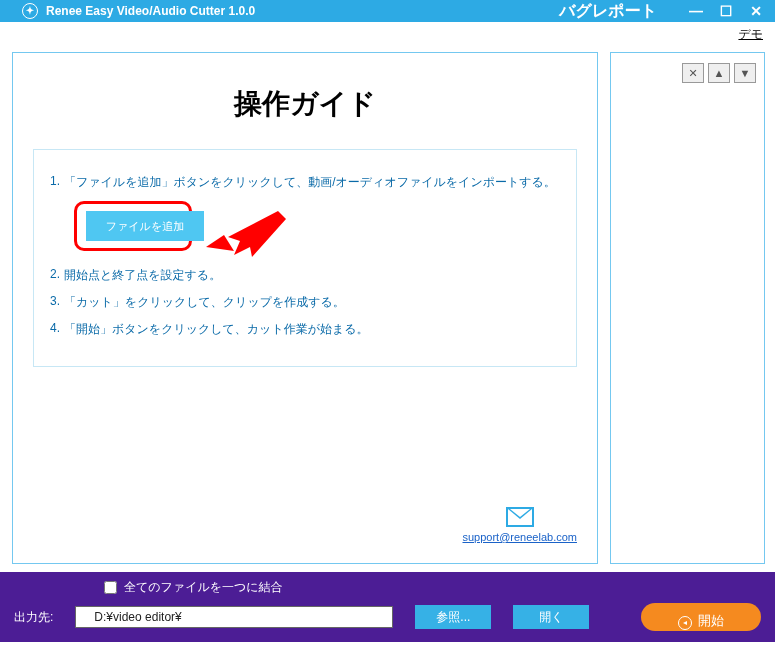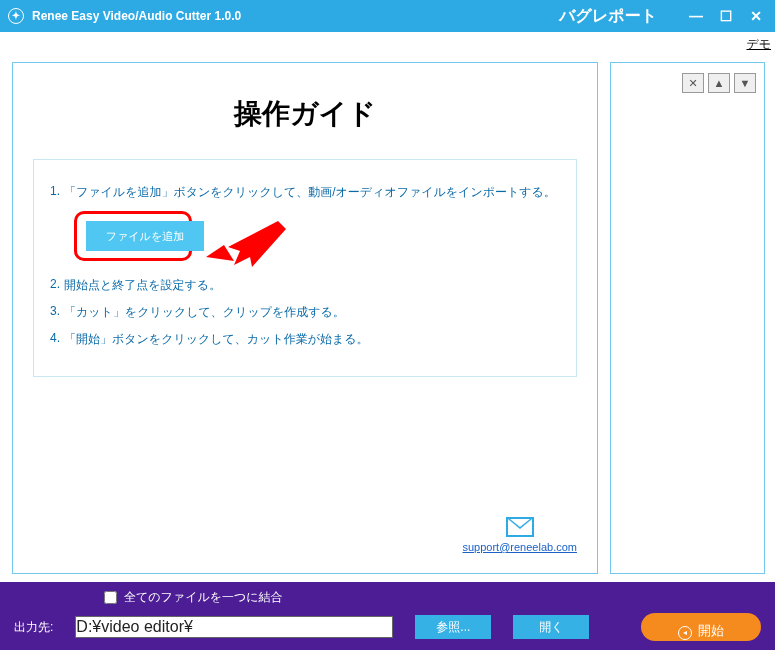--- a/index.html
+++ b/index.html
@@ -1,26 +1,26 @@
 <!DOCTYPE html>
 <html><head>
 <meta charset="utf-8">
 <style>
   * { box-sizing: border-box; font-family: "Meiryo UI", "Yu Gothic UI", "MS Gothic", sans-serif; }
   html, body { margin: 0; padding: 0; }
   body { width: 775px; height: 650px; background: #fff; overflow: hidden; }
 
   
   .titlebar {
-    height: 32px;
+    height: 22px;
     background: #2daae4;
     color: #fff;
     display: flex;
     align-items: center;
-    padding: 0 4px 0 8px;
+    padding: 0 4px 0 22px;
     font-size: 12px;
     font-weight: bold;
   }
   .titlebar .app-icon {
     width: 16px; height: 16px;
     border: 1.5px solid #fff;
     border-radius: 50%;
     margin-right: 8px;
     position: relative;
     display: flex; align-items: center; justify-content: center;
@@ -34,21 +34,21 @@
   .win-btn {
     width: 30px; height: 30px;
     display: flex; align-items: center; justify-content: center;
     cursor: pointer; font-size: 14px; font-weight: bold;
   }
 
   
   .demo-bar {
     height: 24px;
     display: flex; justify-content: flex-end; align-items: center;
-    padding: 0 4px;
+    padding: 0 12px;
     font-size: 12px;
     background: #fff;
   }
   .demo-bar span { text-decoration: underline; cursor: pointer; color: #000; }
 
   
   .content {
     position: relative;
     height: 526px;
     background: #fff;
@@ -181,22 +181,22 @@
   .out-row {
     display: flex; align-items: center; gap: 22px;
   }
   .out-label { white-space: nowrap; }
   .out-input {
     flex: 0 0 318px;
     height: 22px;
     border: 1px solid #666;
     background: #fff;
     color: #222;
-    font-size: 16px;
-    padding: 0 0;
+    font-size: 12px;
+    padding: 0 18px;
   }
   .flat-btn {
     height: 24px;
     min-width: 76px;
     border: none;
     background: #36b1e6;
     color: #fff;
     font-size: 12px;
     cursor: pointer;
     display: flex; align-items: center; justify-content: center;

